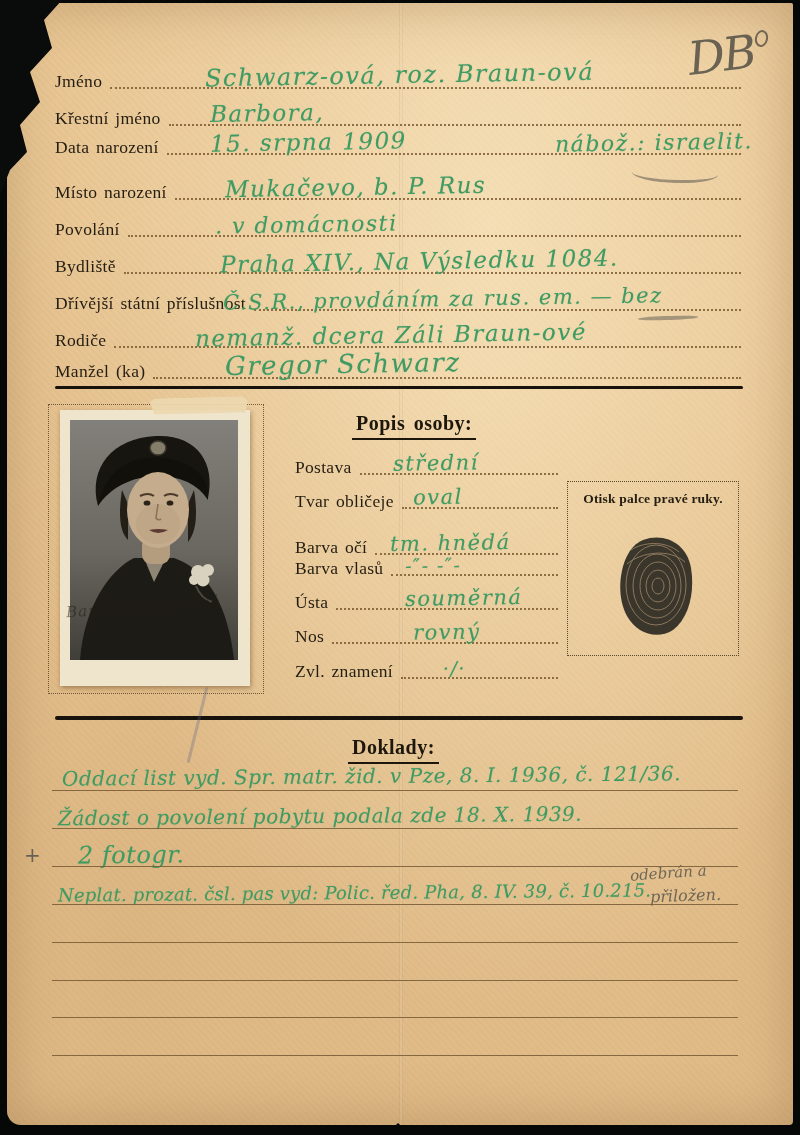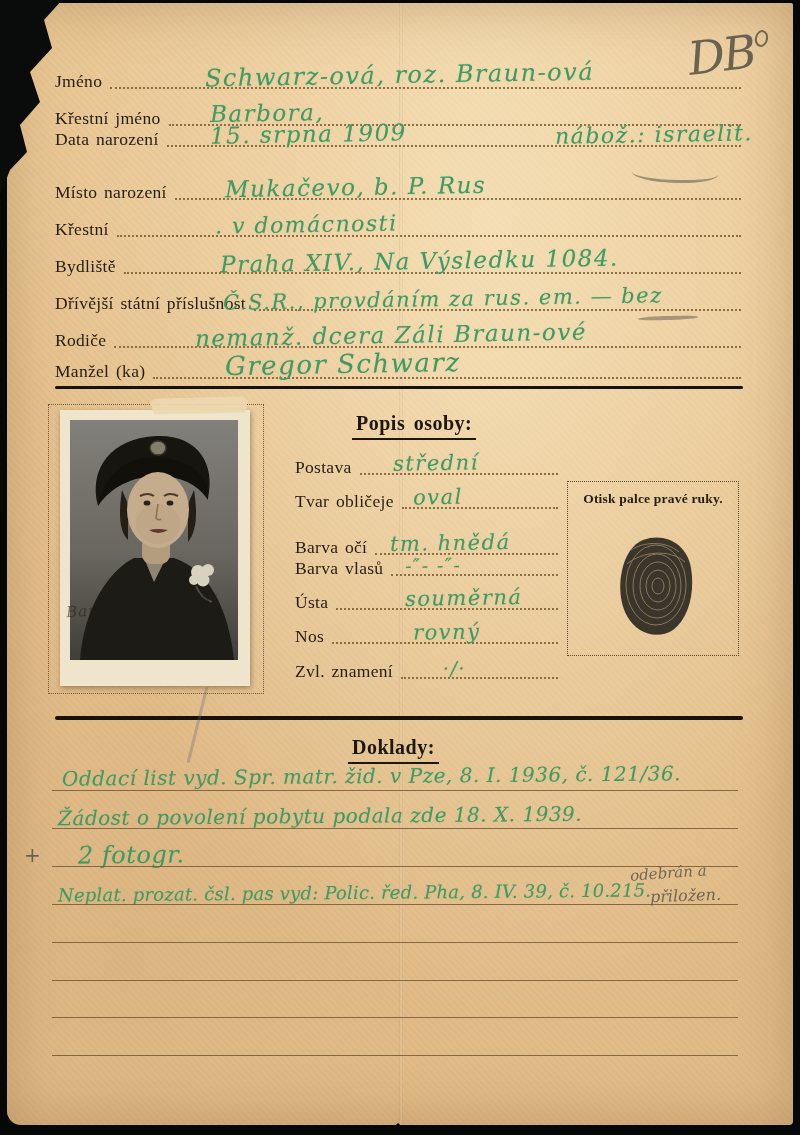--- a/index.html
+++ b/index.html
@@ -97,33 +97,33 @@
   <div class="field-row" style="top:58px;">
     <span class="field-label">Jméno</span>
     <span class="dots"></span>
     <span class="hw" style="left:150px;font-size:24px;">Schwarz-ová, roz. Braun-ová</span>
   </div>
   <div class="field-row" style="top:95px;">
     <span class="field-label">Křestní jméno</span>
     <span class="dots"></span>
     <span class="hw" style="left:155px;">Barbora,</span>
   </div>
-  <div class="field-row" style="top:116px;">
+  <div class="field-row" style="top:124px;">
     <span class="field-label">Data narození</span>
     <span class="dots"></span>
     <span class="hw" style="left:155px;">15. srpna 1909</span>
     <span class="hw" style="left:500px;font-size:22px;">nábož.: israelit.</span>
   </div>
   <div class="field-row" style="top:169px;">
     <span class="field-label">Místo narození</span>
     <span class="dots"></span>
     <span class="hw" style="left:170px;">Mukačevo, b. P. Rus</span>
   </div>
   <div class="field-row" style="top:206px;">
-    <span class="field-label">Křestní</span>
+    <span class="field-label">Povolání</span>
     <span class="dots"></span>
     <span class="hw" style="left:160px;font-size:22px;">. v domácnosti</span>
   </div>
   <div class="field-row" style="top:243px;">
     <span class="field-label">Bydliště</span>
     <span class="dots"></span>
     <span class="hw" style="left:165px;">Praha XIV., Na Výsledku 1084.</span>
   </div>
   <div class="field-row" style="top:280px;">
     <span class="field-label">Dřívější státní příslušnost</span>

